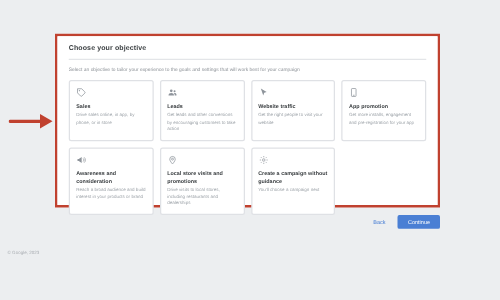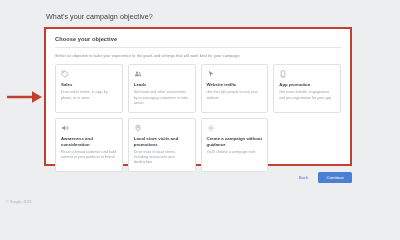--- a/index.html
+++ b/index.html
@@ -172,21 +172,20 @@
     width: 40px;
     height: 18px;
   }
   .arrow-annotation svg { display: block; width: 100%; height: 100%; }
 </style>
 </head>
 <body>
 
 <div class="page">
 
-  <div class="page-title">What's your campaign objective?</div>
 
   <div class="highlight-box">
     <div class="panel">
 
       <div class="panel-title">Choose your objective</div>
 
       <div class="panel-divider"></div>
 
       <div class="panel-subtitle">Select an objective to tailor your experience to the goals and settings that will work best for your campaign</div>
 

